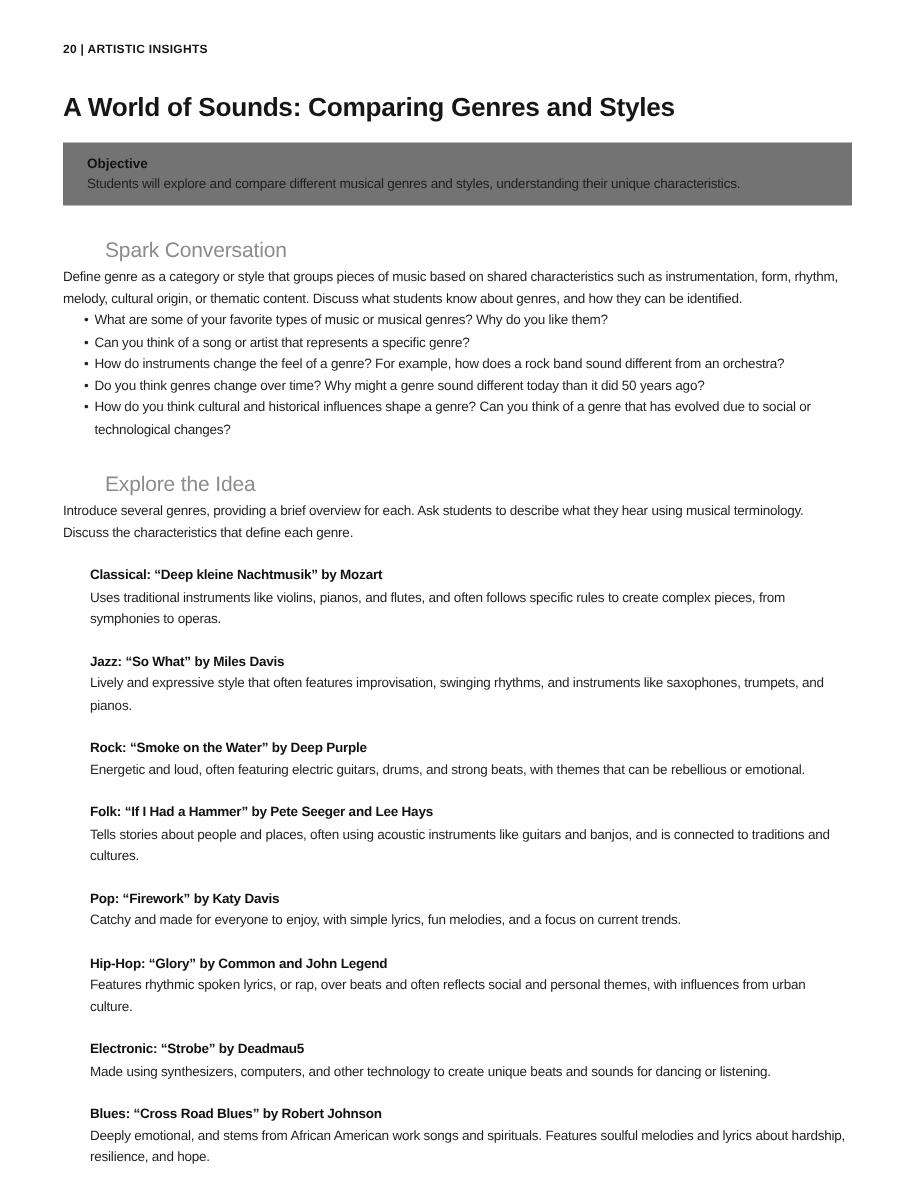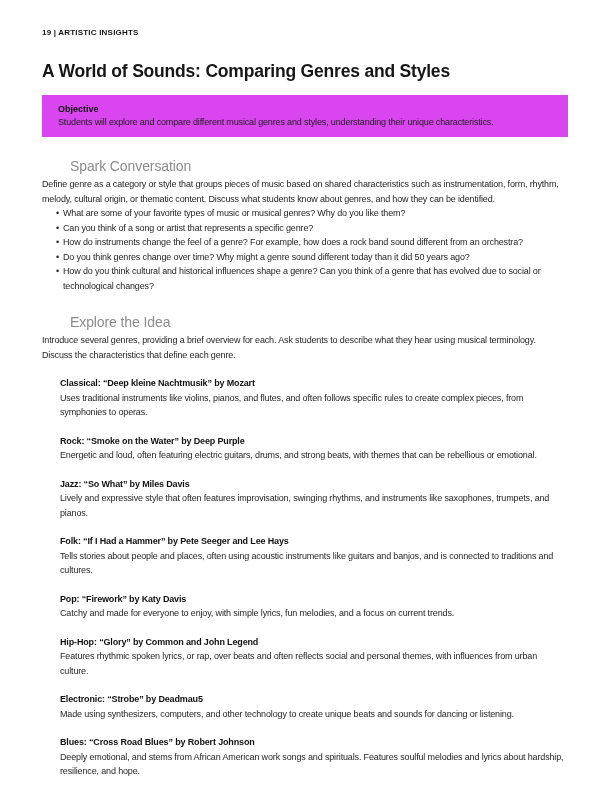--- a/index.html
+++ b/index.html
@@ -23,21 +23,21 @@
   .page-title {
     margin-top: 24px;
     font-size: 17.5px;
     font-weight: bold;
     color: #161616;
     letter-spacing: -0.2px;
   }
   .objective-box {
     margin-top: 13px;
     width: 526px;
-    background: #d946ef;
+    background: #737373;
     padding: 7px 16px 8px 16px;
   }
   .objective-heading {
     font-size: 9px;
     font-weight: bold;
     color: #111111;
     line-height: 14px;
   }
   .objective-text {
     font-size: 9px;
@@ -97,21 +97,21 @@
     line-height: 14.5px;
     letter-spacing: -0.15px;
     color: #1f1f1f;
   }
 </style>
 </head>
 <body>
 
 <div class="page">
 
-  <div class="running-header">19  |  ARTISTIC INSIGHTS</div>
+  <div class="running-header">20  |  ARTISTIC INSIGHTS</div>
 
   <h1 class="page-title">A World of Sounds: Comparing Genres and Styles</h1>
 
   <div class="objective-box">
     <div class="objective-heading">Objective</div>
     <div class="objective-text">Students will explore and compare different musical genres and styles, understanding their unique characteristics.</div>
   </div>
 
   <div class="section-heading">Spark Conversation</div>
   <div class="body-text">Define genre as a category or style that groups pieces of music based on shared characteristics such as instrumentation, form, rhythm, melody, cultural origin, or thematic content. Discuss what students know about genres, and how they can be identified.</div>
@@ -146,27 +146,27 @@
   <div class="section-heading">Explore the Idea</div>
   <div class="body-text">Introduce several genres, providing a brief overview for each. Ask students to describe what they hear using musical terminology. Discuss the characteristics that define each genre.</div>
 
   <div class="genre-list">
   <div class="genre-block">
     <div class="genre-heading">Classical: “Deep kleine Nachtmusik” by Mozart</div>
     <div class="genre-description">Uses traditional instruments like violins, pianos, and flutes, and often follows specific rules to create complex pieces, from symphonies to operas.</div>
   </div>
 
   <div class="genre-block">
-    <div class="genre-heading">Rock: “Smoke on the Water” by Deep Purple</div>
-    <div class="genre-description">Energetic and loud, often featuring electric guitars, drums, and strong beats, with themes that can be rebellious or emotional.</div>
+    <div class="genre-heading">Jazz: “So What” by Miles Davis</div>
+    <div class="genre-description">Lively and expressive style that often features improvisation, swinging rhythms, and instruments like saxophones, trumpets, and pianos.</div>
   </div>
 
   <div class="genre-block">
-    <div class="genre-heading">Jazz: “So What” by Miles Davis</div>
-    <div class="genre-description">Lively and expressive style that often features improvisation, swinging rhythms, and instruments like saxophones, trumpets, and pianos.</div>
+    <div class="genre-heading">Rock: “Smoke on the Water” by Deep Purple</div>
+    <div class="genre-description">Energetic and loud, often featuring electric guitars, drums, and strong beats, with themes that can be rebellious or emotional.</div>
   </div>
 
   <div class="genre-block">
     <div class="genre-heading">Folk: “If I Had a Hammer” by Pete Seeger and Lee Hays</div>
     <div class="genre-description">Tells stories about people and places, often using acoustic instruments like guitars and banjos, and is connected to traditions and cultures.</div>
   </div>
 
   <div class="genre-block">
     <div class="genre-heading">Pop: “Firework” by Katy Davis</div>
     <div class="genre-description">Catchy and made for everyone to enjoy, with simple lyrics, fun melodies, and a focus on current trends.</div>

